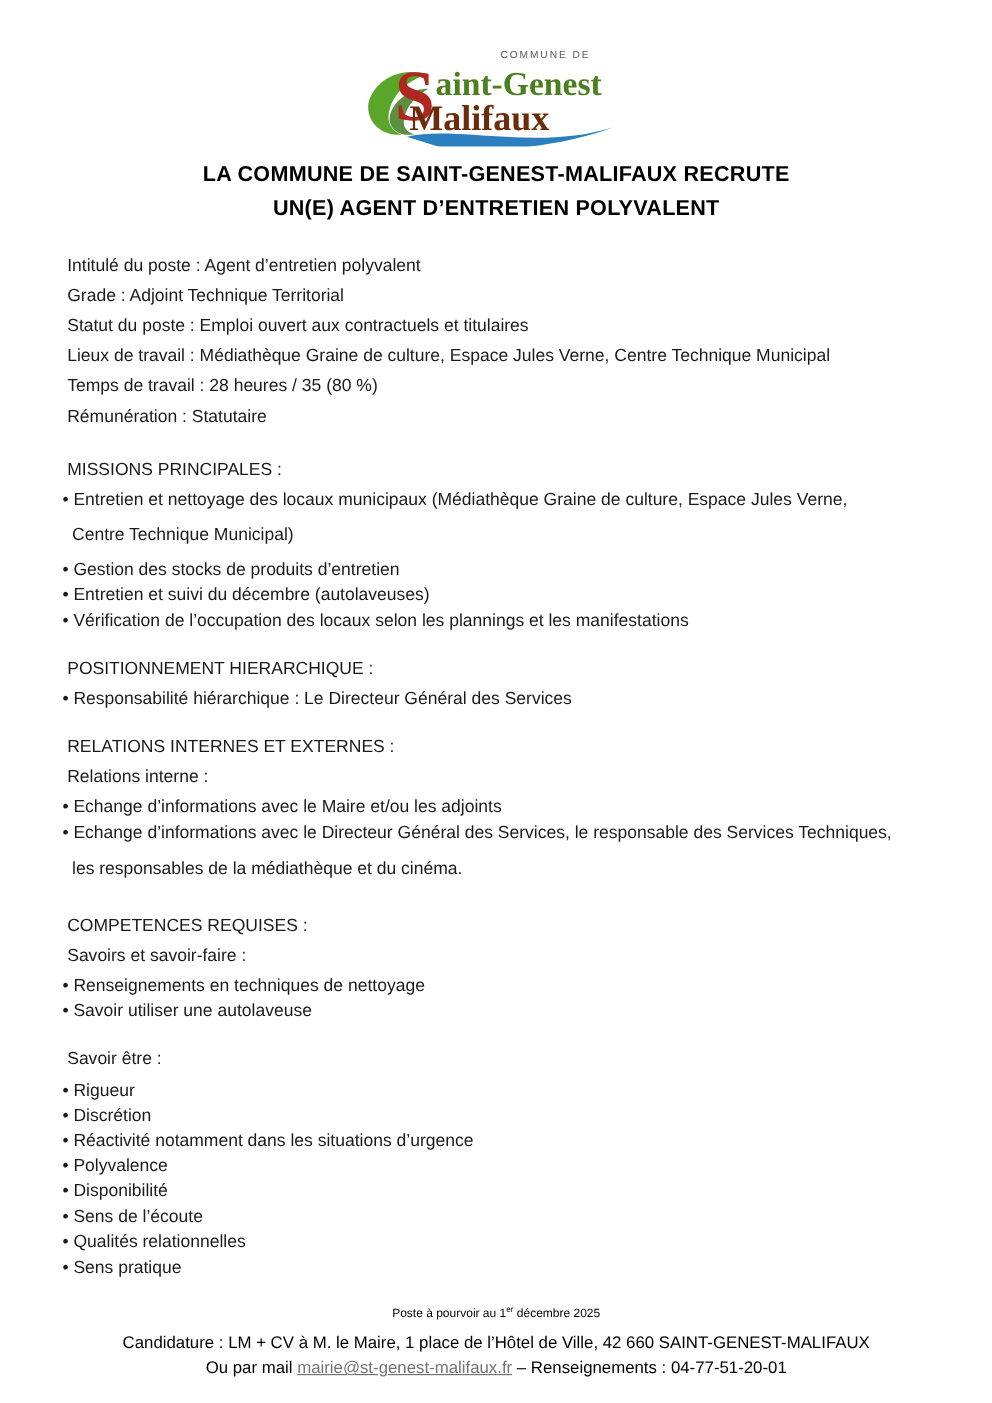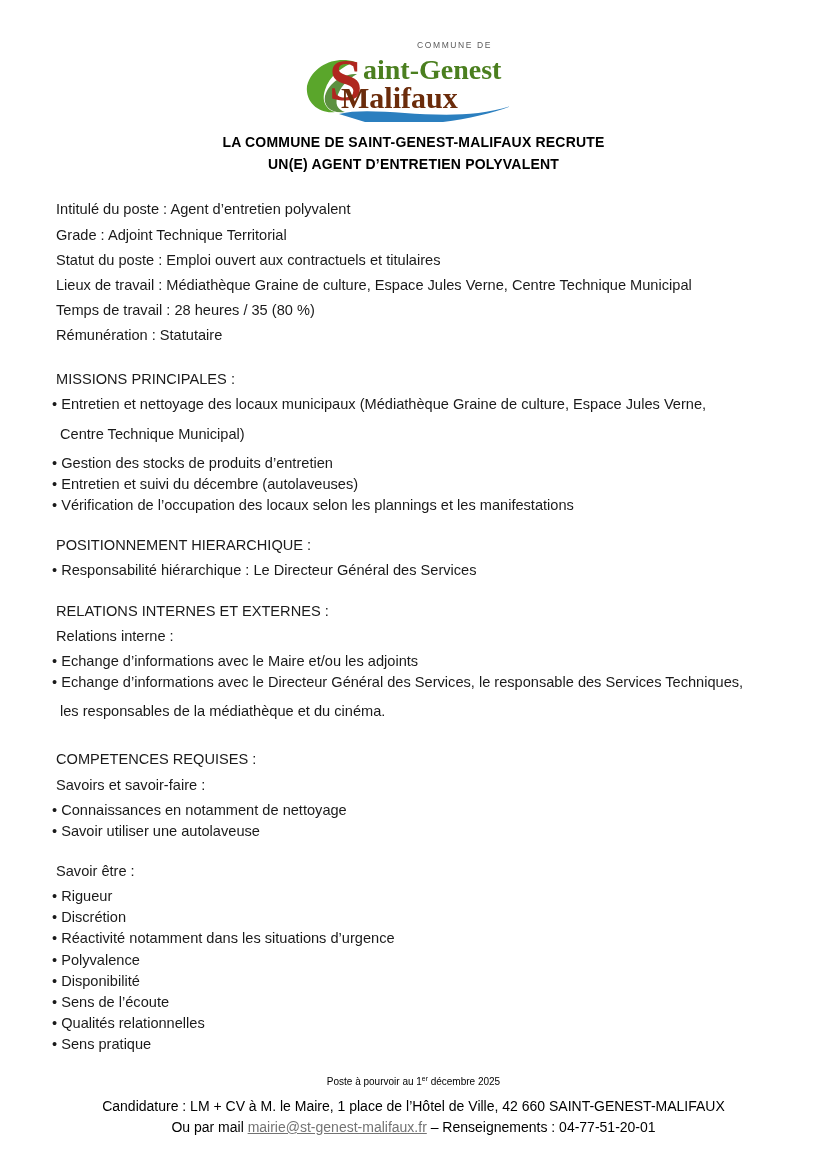--- a/index.html
+++ b/index.html
@@ -35,21 +35,21 @@
     position: relative;
     width: 230px;
     height: 88px;
   }
   .logo svg { display: block; }
 
   
   .title-block {
     text-align: center;
     font-weight: bold;
-    font-size: 14px;
+    font-size: 18px;
     line-height: 1.55;
     letter-spacing: 0.2px;
     margin-bottom: 24px;
   }
 
   
   .body-text {
     font-size: 14.6px;
     line-height: 1.45;
     color: #1a1a1a;
@@ -137,21 +137,21 @@
     <p class="line">RELATIONS INTERNES ET EXTERNES :</p>
     <p class="line">Relations interne :</p>
     <p class="bullet">• Echange d’informations avec le Maire et/ou les adjoints</p>
     <p class="bullet">• Echange d’informations avec le Directeur Général des Services, le responsable des Services Techniques,</p>
     <p class="indent-cont">les responsables de la médiathèque et du cinéma.</p>
 
     <div class="blank"></div>
 
     <p class="line">COMPETENCES REQUISES :</p>
     <p class="line">Savoirs et savoir-faire :</p>
-    <p class="bullet">• Connaissances en notamment de nettoyage</p>
+    <p class="bullet">• Renseignements en techniques de nettoyage</p>
     <p class="bullet">• Savoir utiliser une autolaveuse</p>
 
     <div class="blank"></div>
 
     <p class="line">Savoir être :</p>
     <p class="bullet">• Rigueur</p>
     <p class="bullet">• Discrétion</p>
     <p class="bullet">• Réactivité notamment dans les situations d’urgence</p>
     <p class="bullet">• Polyvalence</p>
     <p class="bullet">• Disponibilité</p>

